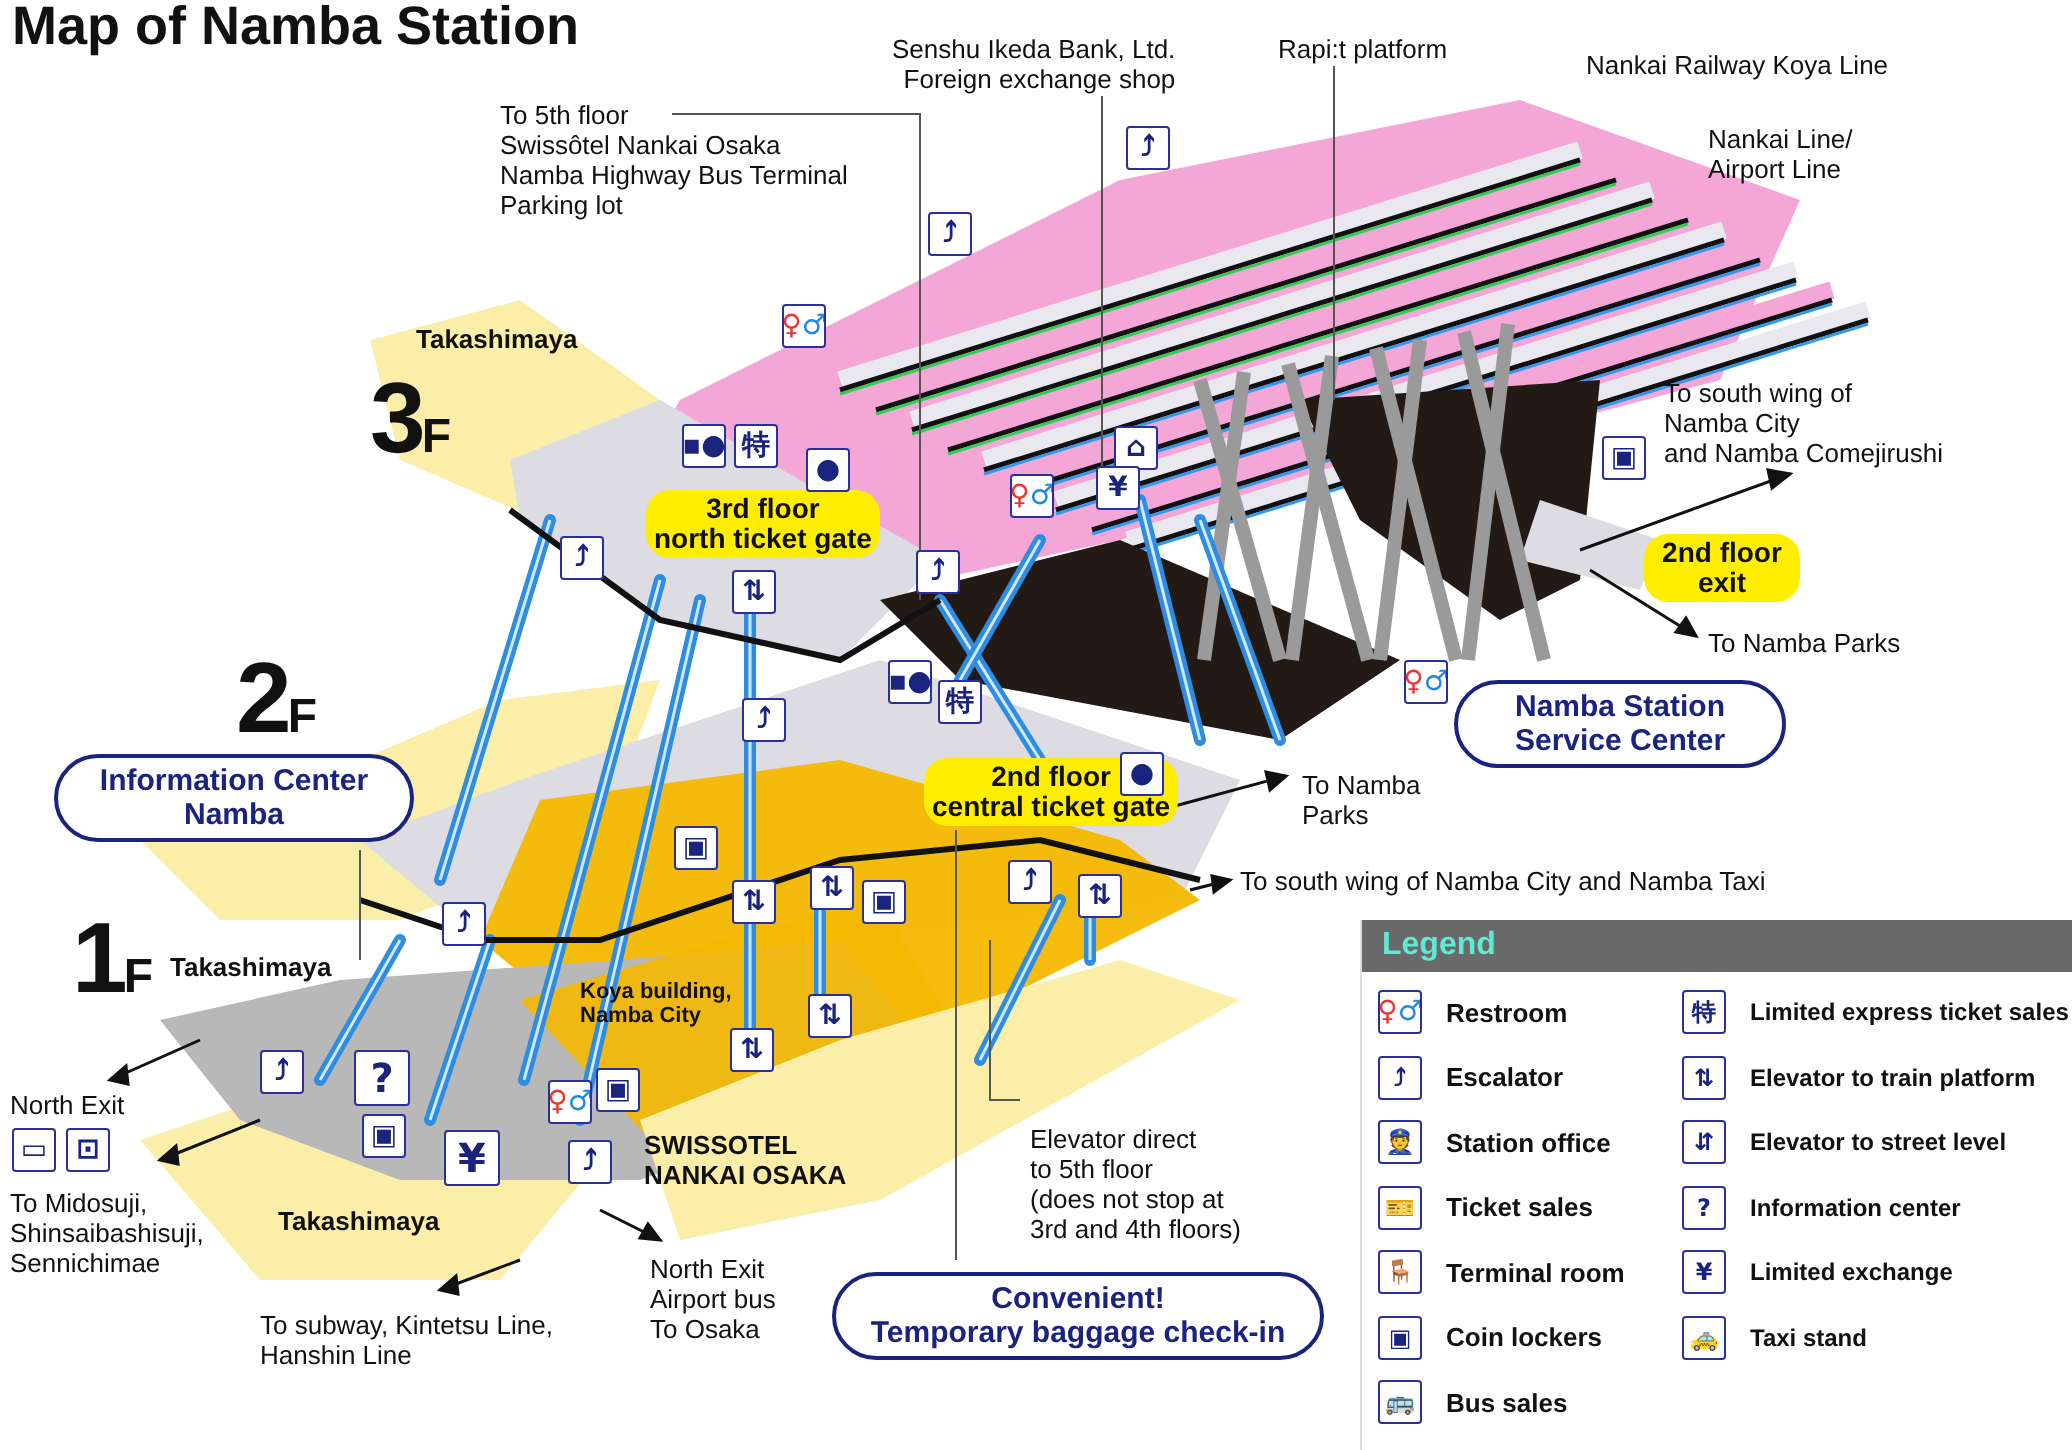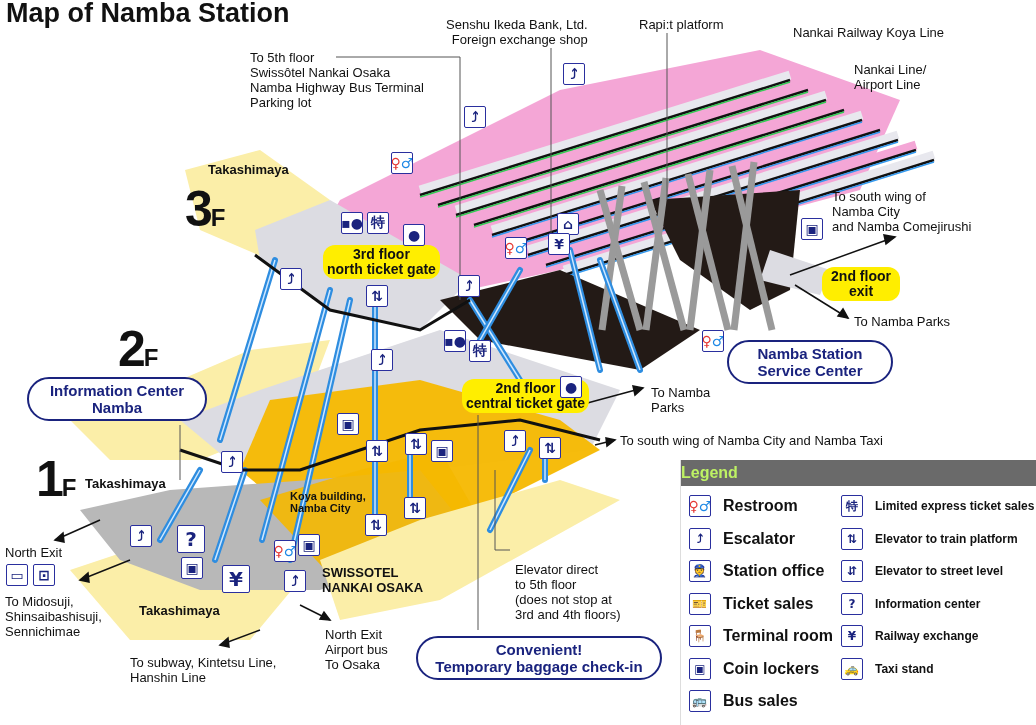--- a/index.html
+++ b/index.html
@@ -9,24 +9,24 @@
   .bold { font-weight:bold; }
   .title { position:absolute; left:6px; top:-2px; font-size:27px; font-weight:bold; font-family:"Liberation Sans", sans-serif; }
   .floor { position:absolute; font-weight:bold; font-family:"Liberation Sans", sans-serif; }
   .floor .num { font-size:50px; letter-spacing:-2px; }
   .floor .f { font-size:24px; }
   .yellow-tag { position:absolute; background:#ffee00; font-weight:bold; font-size:14px; line-height:15px; text-align:center; padding:2px 4px; color:#111;border-radius:12px; }
   .pill { position:absolute; border:2px solid #1a237e; border-radius:22px; background:#fff; color:#1a237e; font-weight:bold; font-size:15px; line-height:17px; text-align:center; display:flex; align-items:center; justify-content:center; white-space:pre-line; }
   .icon { position:absolute; width:22px; height:22px; border:1.5px solid #2a2f9e; background:#fff; border-radius:2px; box-sizing:border-box; display:flex; align-items:center; justify-content:center; color:#1a237e; font-weight:bold; font-size:14px; font-family:"DejaVu Sans", sans-serif; overflow:hidden; }
   .icon.big { width:28px; height:28px; font-size:20px; }
   .legend { position:absolute; left:680px; top:460px; width:356px; height:265px; background:#fff; border-left:1px solid #ddd; }
-  .legend-head { height:26px; background:#6a6a6a; color:#bef264; font-weight:bold; font-size:16px; line-height:26px; }
+  .legend-head { height:26px; background:#6a6a6a; color:#5eead4; font-weight:bold; font-size:16px; line-height:26px; padding-left:10px; }
   .legend-item { position:absolute; display:flex; align-items:center; height:24px; }
   .legend-item .icon { position:static; margin-right:12px; }
-  .legend-item .txt { font-weight:bold; font-size:16px; color:#111; }
+  .legend-item .txt { font-weight:bold; font-size:13px; color:#111; }
   .legend-item.right .txt { font-size:12px; }
   .m { color:#1e88e5; } .w { color:#e53935; }
 </style>
 </head>
 <body>
 
 <svg id="map-svg" viewBox="0 0 1036 725" xmlns="http://www.w3.org/2000/svg">
 
   <polygon points="185,170 260,150 330,200 270,260 200,230" fill="#fbeea8"></polygon>
 
@@ -308,20 +308,20 @@
       <div class="legend-item right" style="left: 160px; top: 99px;">
         <span class="icon" style="font-size: 12px;">⇵</span>
         <span class="txt">Elevator to street level</span>
       </div>
       <div class="legend-item right" style="left: 160px; top: 131.5px;">
         <span class="icon" style="font-size: 12px;">?</span>
         <span class="txt">Information center</span>
       </div>
       <div class="legend-item right" style="left: 160px; top: 164px;">
         <span class="icon" style="font-size: 12px;">¥</span>
-        <span class="txt">Railway exchange</span>
+        <span class="txt">Limited exchange</span>
       </div>
       <div class="legend-item right" style="left: 160px; top: 196.5px;">
         <span class="icon" style="font-size: 12px;">🚕</span>
         <span class="txt">Taxi stand</span>
       </div>
     </div>
 </div>
 
 </body></html>

